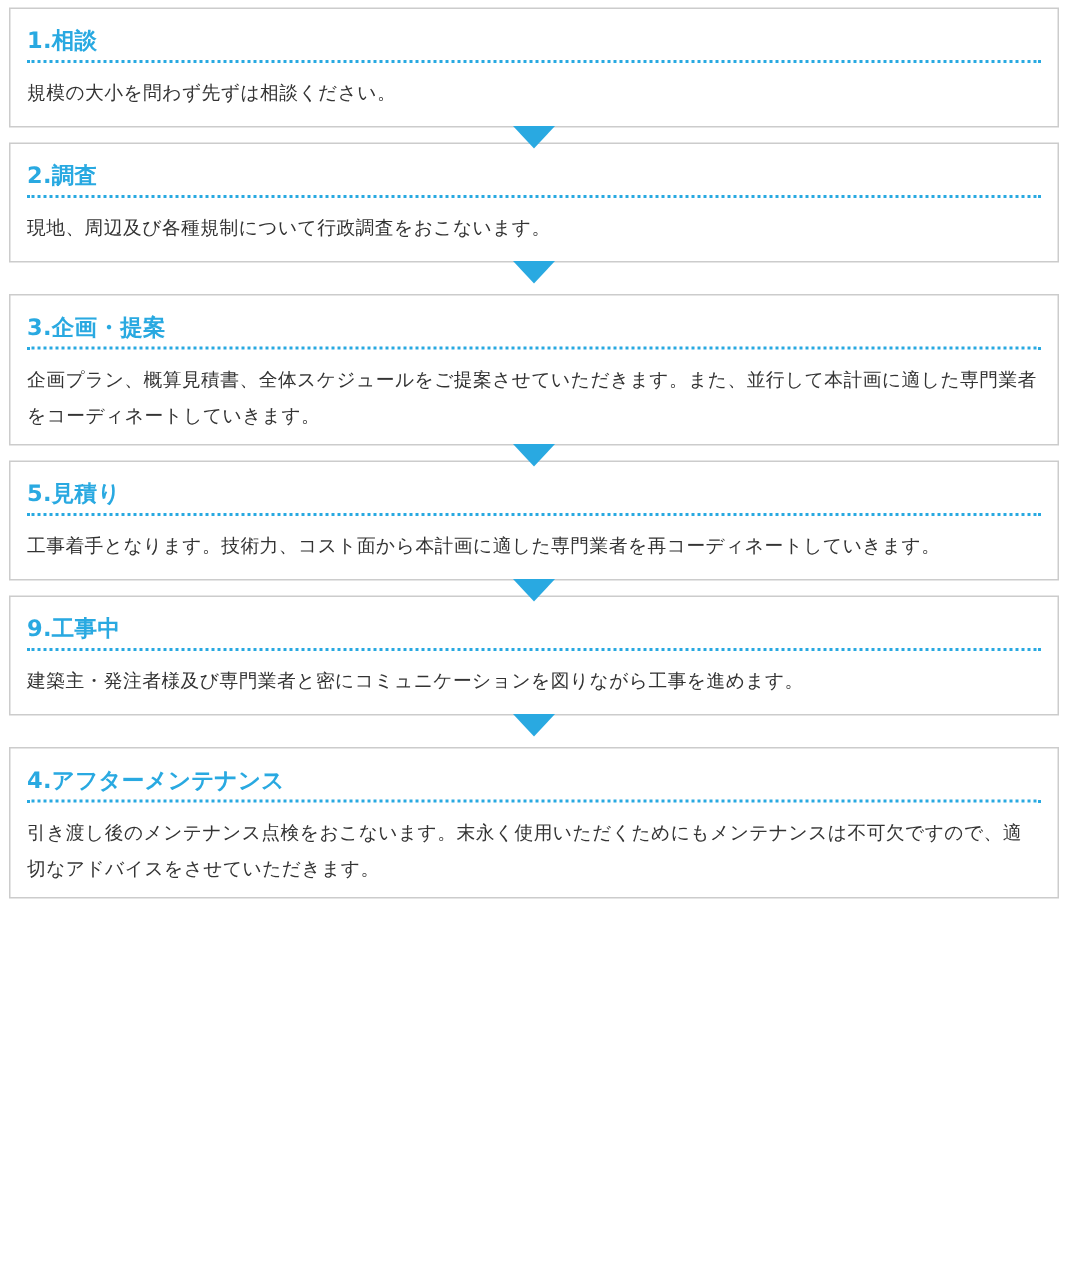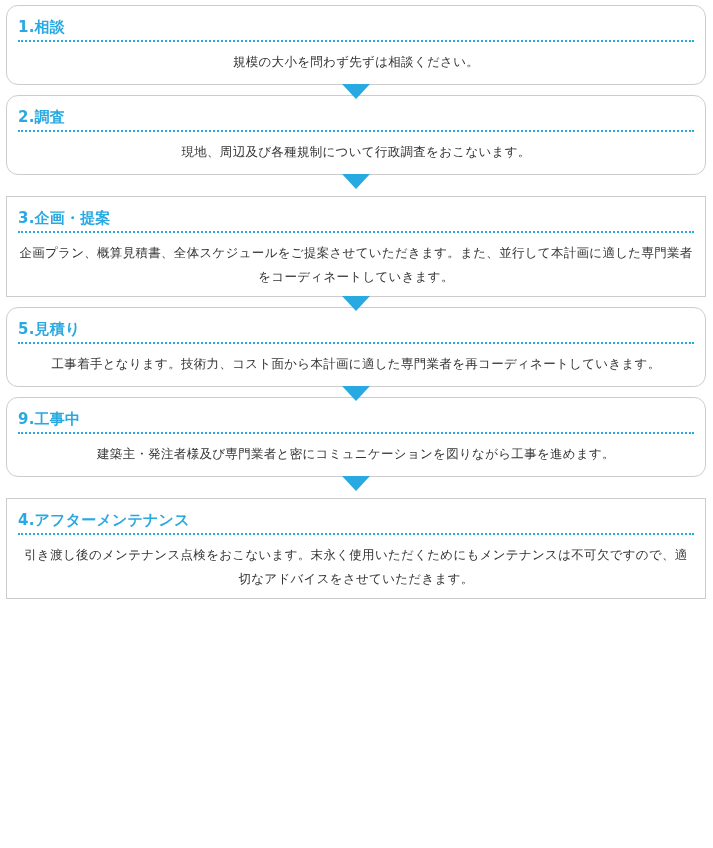--- a/index.html
+++ b/index.html
@@ -37,23 +37,22 @@
       padding-bottom: 3px;
       border-bottom: 2px dotted #29a9e1;
       letter-spacing: 0.2px;
     }
     .step-body {
       margin: 8px 0 0 0;
       font-size: 12.5px;
       line-height: 24px;
       color: #333333;
       letter-spacing: 0.3px;
-      text-align: center;
     }
-    .step.one-line { height: 80px; border-radius: 12px; }
+    .step.one-line { height: 80px; }
     .step.two-line { height: 101px; margin-top: 21px; }
     .arrow {
       position: absolute;
       left: 50%;
       bottom: -15px;
       margin-left: -14px;
       width: 0;
       height: 0;
       border-left: 14px solid transparent;
       border-right: 14px solid transparent;

